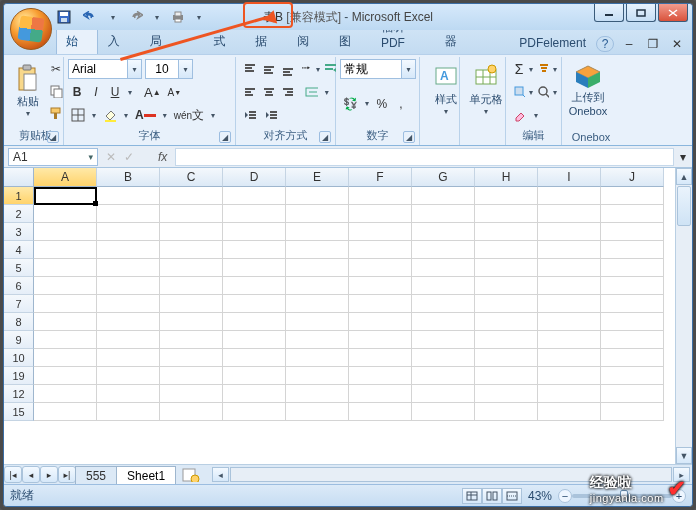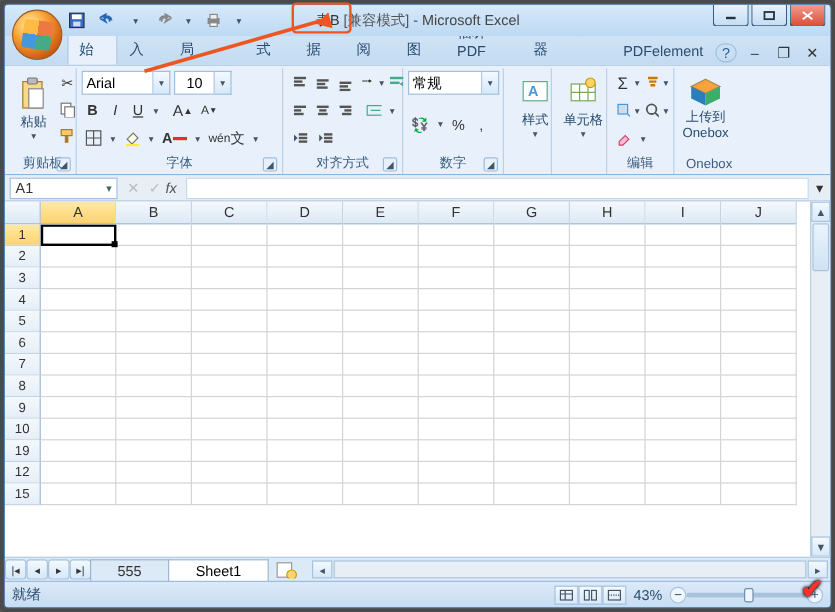--- a/index.html
+++ b/index.html
@@ -211,21 +211,21 @@
     height:22px; background:#e7eef6; border-bottom:1px solid #a7c4df;
     display:flex; align-items:center; padding-left:4px;
   }
   .namebox{
     width:90px;height:18px;border:1px solid #9fbfe0;background:#fff;
     display:flex;align-items:center;padding:0 4px;font-size:12px;color:#333;
   }
   .namebox .dd2{margin-left:auto;font-size:9px;color:#466;}
   .fx-btns{display:flex;align-items:center;margin:0 4px;}
   .fx-btns .btn{color:#888;}
-  .fx-label{font-style:italic;color:#555;margin-right:4px;}
+  .fx-label{font-style:italic;color:#555;margin-right:4px;margin-left:20px;}
   .formula-input{
     flex:1;height:18px;border:1px solid #c5d8ea;background:#fff;
   }
   
   .sheet-area{
     flex:1; display:flex; overflow:hidden; background:#fff;
   }
   .grid-wrap{flex:1;display:flex;flex-direction:column;overflow:hidden;}
   .col-headers{display:flex;height:19px;}
   .corner{
@@ -263,21 +263,21 @@
   .sthumb{flex:0 0 40px;background:linear-gradient(#eaf3fc,#cfe3f5);border:1px solid #aac3db;border-radius:2px;margin:1px;}
   .strack{flex:1;}
   
   .sheet-tabs{
     height:20px;background:#dce9f6;border-top:1px solid #b9cfe3;
     display:flex;align-items:center;
   }
   .tab-nav{display:flex;gap:0;}
   .tab-nav .btn{width:17px;height:17px;border:1px solid #aac3db;background:linear-gradient(#f3f9ff,#d6e8f9);font-size:9px;}
   .sheet-tab{
-    height:19px;padding:2px 22px;border:1px solid #9eb6ce;border-bottom:none;
+    height:19px;padding:2px 10px;border:1px solid #9eb6ce;border-bottom:none;
     background:#dce9f6;margin-left:-1px;font-size:12px;color:#333;
     border-radius:0 0 0 0;
     transform: translateY(1px);
   }
   .sheet-tab.active{background:#fff;color:#000;font-weight:normal;}
   .insert-sheet{width:22px;height:17px;margin-left:4px;display:flex;align-items:center;justify-content:center;}
   .hscroll{flex:1;display:flex;align-items:center;margin-left:10px;gap:1px;padding-right:2px;}
   .hscroll .strack2{flex:1;height:15px;border:1px solid #aac3db;background:#e7eef6;}
   
   .status{
@@ -912,16 +912,20 @@
   </div>
 
   <div class="office-btn"></div>
 </div>
 
 <div class="callout"></div>
 <div class="arrow-line"></div>
 <div class="arrow-head"></div>
 
 <div class="watermark">
+  <div>
+    <span>经验啦</span>
+    <span class="sub">jingyanla.com</span>
+  </div>
   <span class="check">✔</span>
 </div>
 
 <div class="outer-border"></div>
 
 </body></html>

